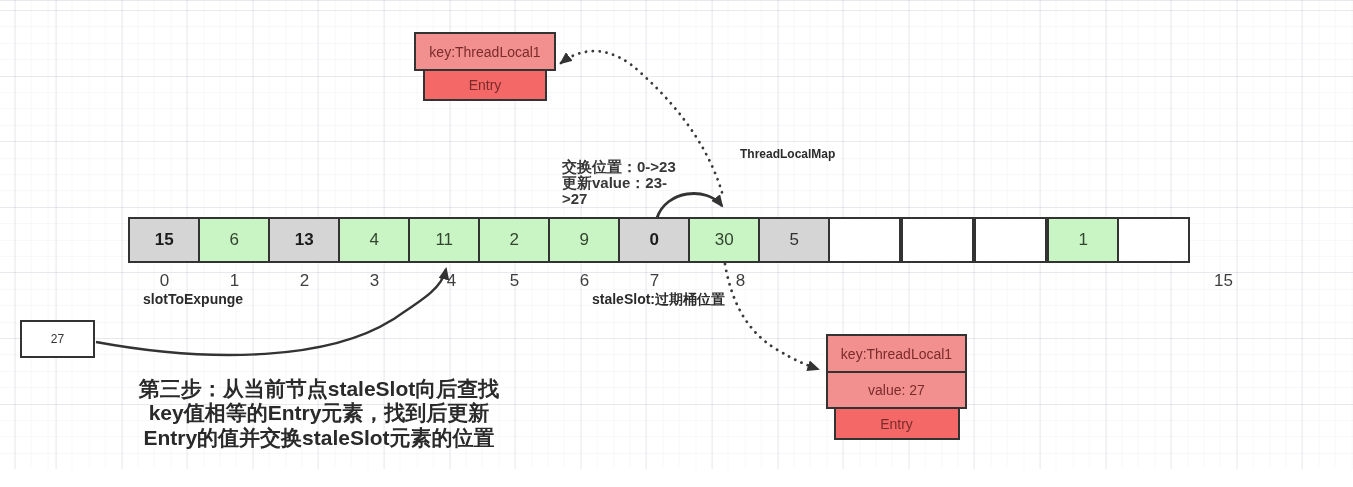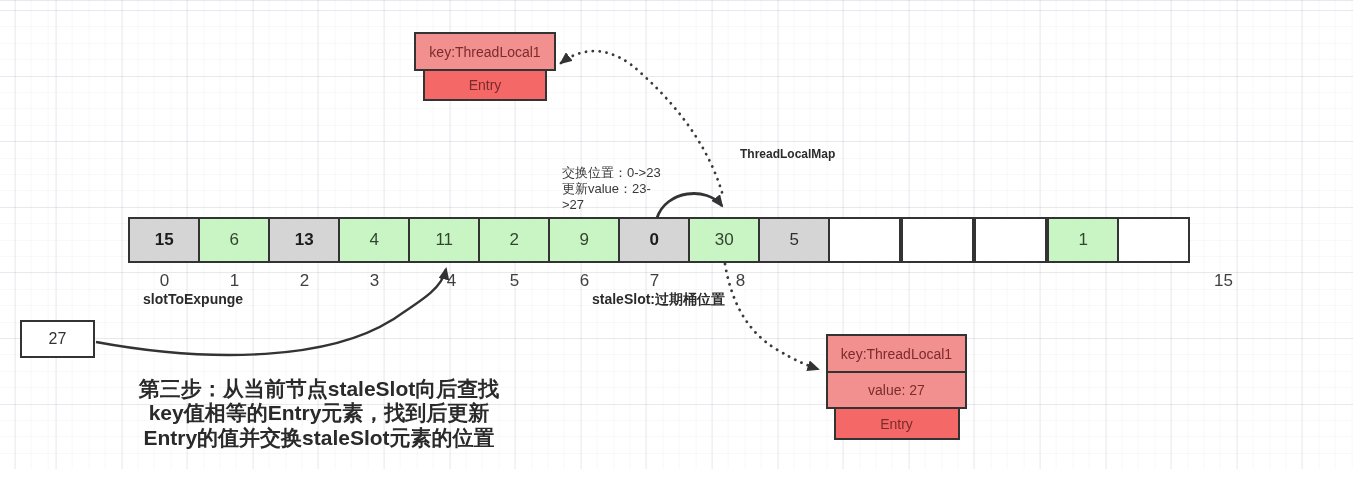--- a/index.html
+++ b/index.html
@@ -52,30 +52,30 @@
   .cell .v.bold { font-weight: 700; color: #1c1c1c; }
 
   .index-labels { position: absolute; left: 128px; top: 271px; height: 18px; }
   .idx { position: absolute; transform: translateX(-50%); font-size: 17px; color: #3f3f3f; white-space: nowrap; }
 
   
   .lbl { position: absolute; white-space: nowrap; }
   .map-label { left: 740px; top: 147px; font-size: 12px; font-weight: 700; color: #2b2b2b; }
   .slot-expunge-label { left: 115px; top: 291px; font-size: 14px; font-weight: 700; color: #2b2b2b; margin-left: 28px; }
   .stale-slot-label { left: 592px; top: 291px; font-size: 14px; font-weight: 700; color: #2b2b2b; }
-  .swap-note { left: 562px; top: 165px; font-size: 13px; font-weight: 400; color: #383838; line-height: 15.8px; }
+  .swap-note { left: 562px; top: 159px; font-size: 15px; font-weight: 700; color: #383838; line-height: 15.8px; }
   .step-note { left: 128px; top: 377px; width: 382px; text-align: center;
     font-size: 21px; font-weight: 700; color: #2a2a2a; line-height: 24.4px; }
 
   
   .value-box {
     position: absolute; left: 20px; top: 320px; width: 75px; height: 38px;
     box-sizing: border-box; border: 2px solid #333333; background: #ffffff;
     display: flex; align-items: center; justify-content: center;
-    font-size: 16px; color: #333333;
+    font-size: 12px; color: #333333;
   }
 
   svg.arrows { position: absolute; left: 0; top: 0; pointer-events: none; }
 </style>
 </head>
 <body>
 
 <div class="canvas">
 
   <div class="entry-node" style="left:414px; top:32px;">

